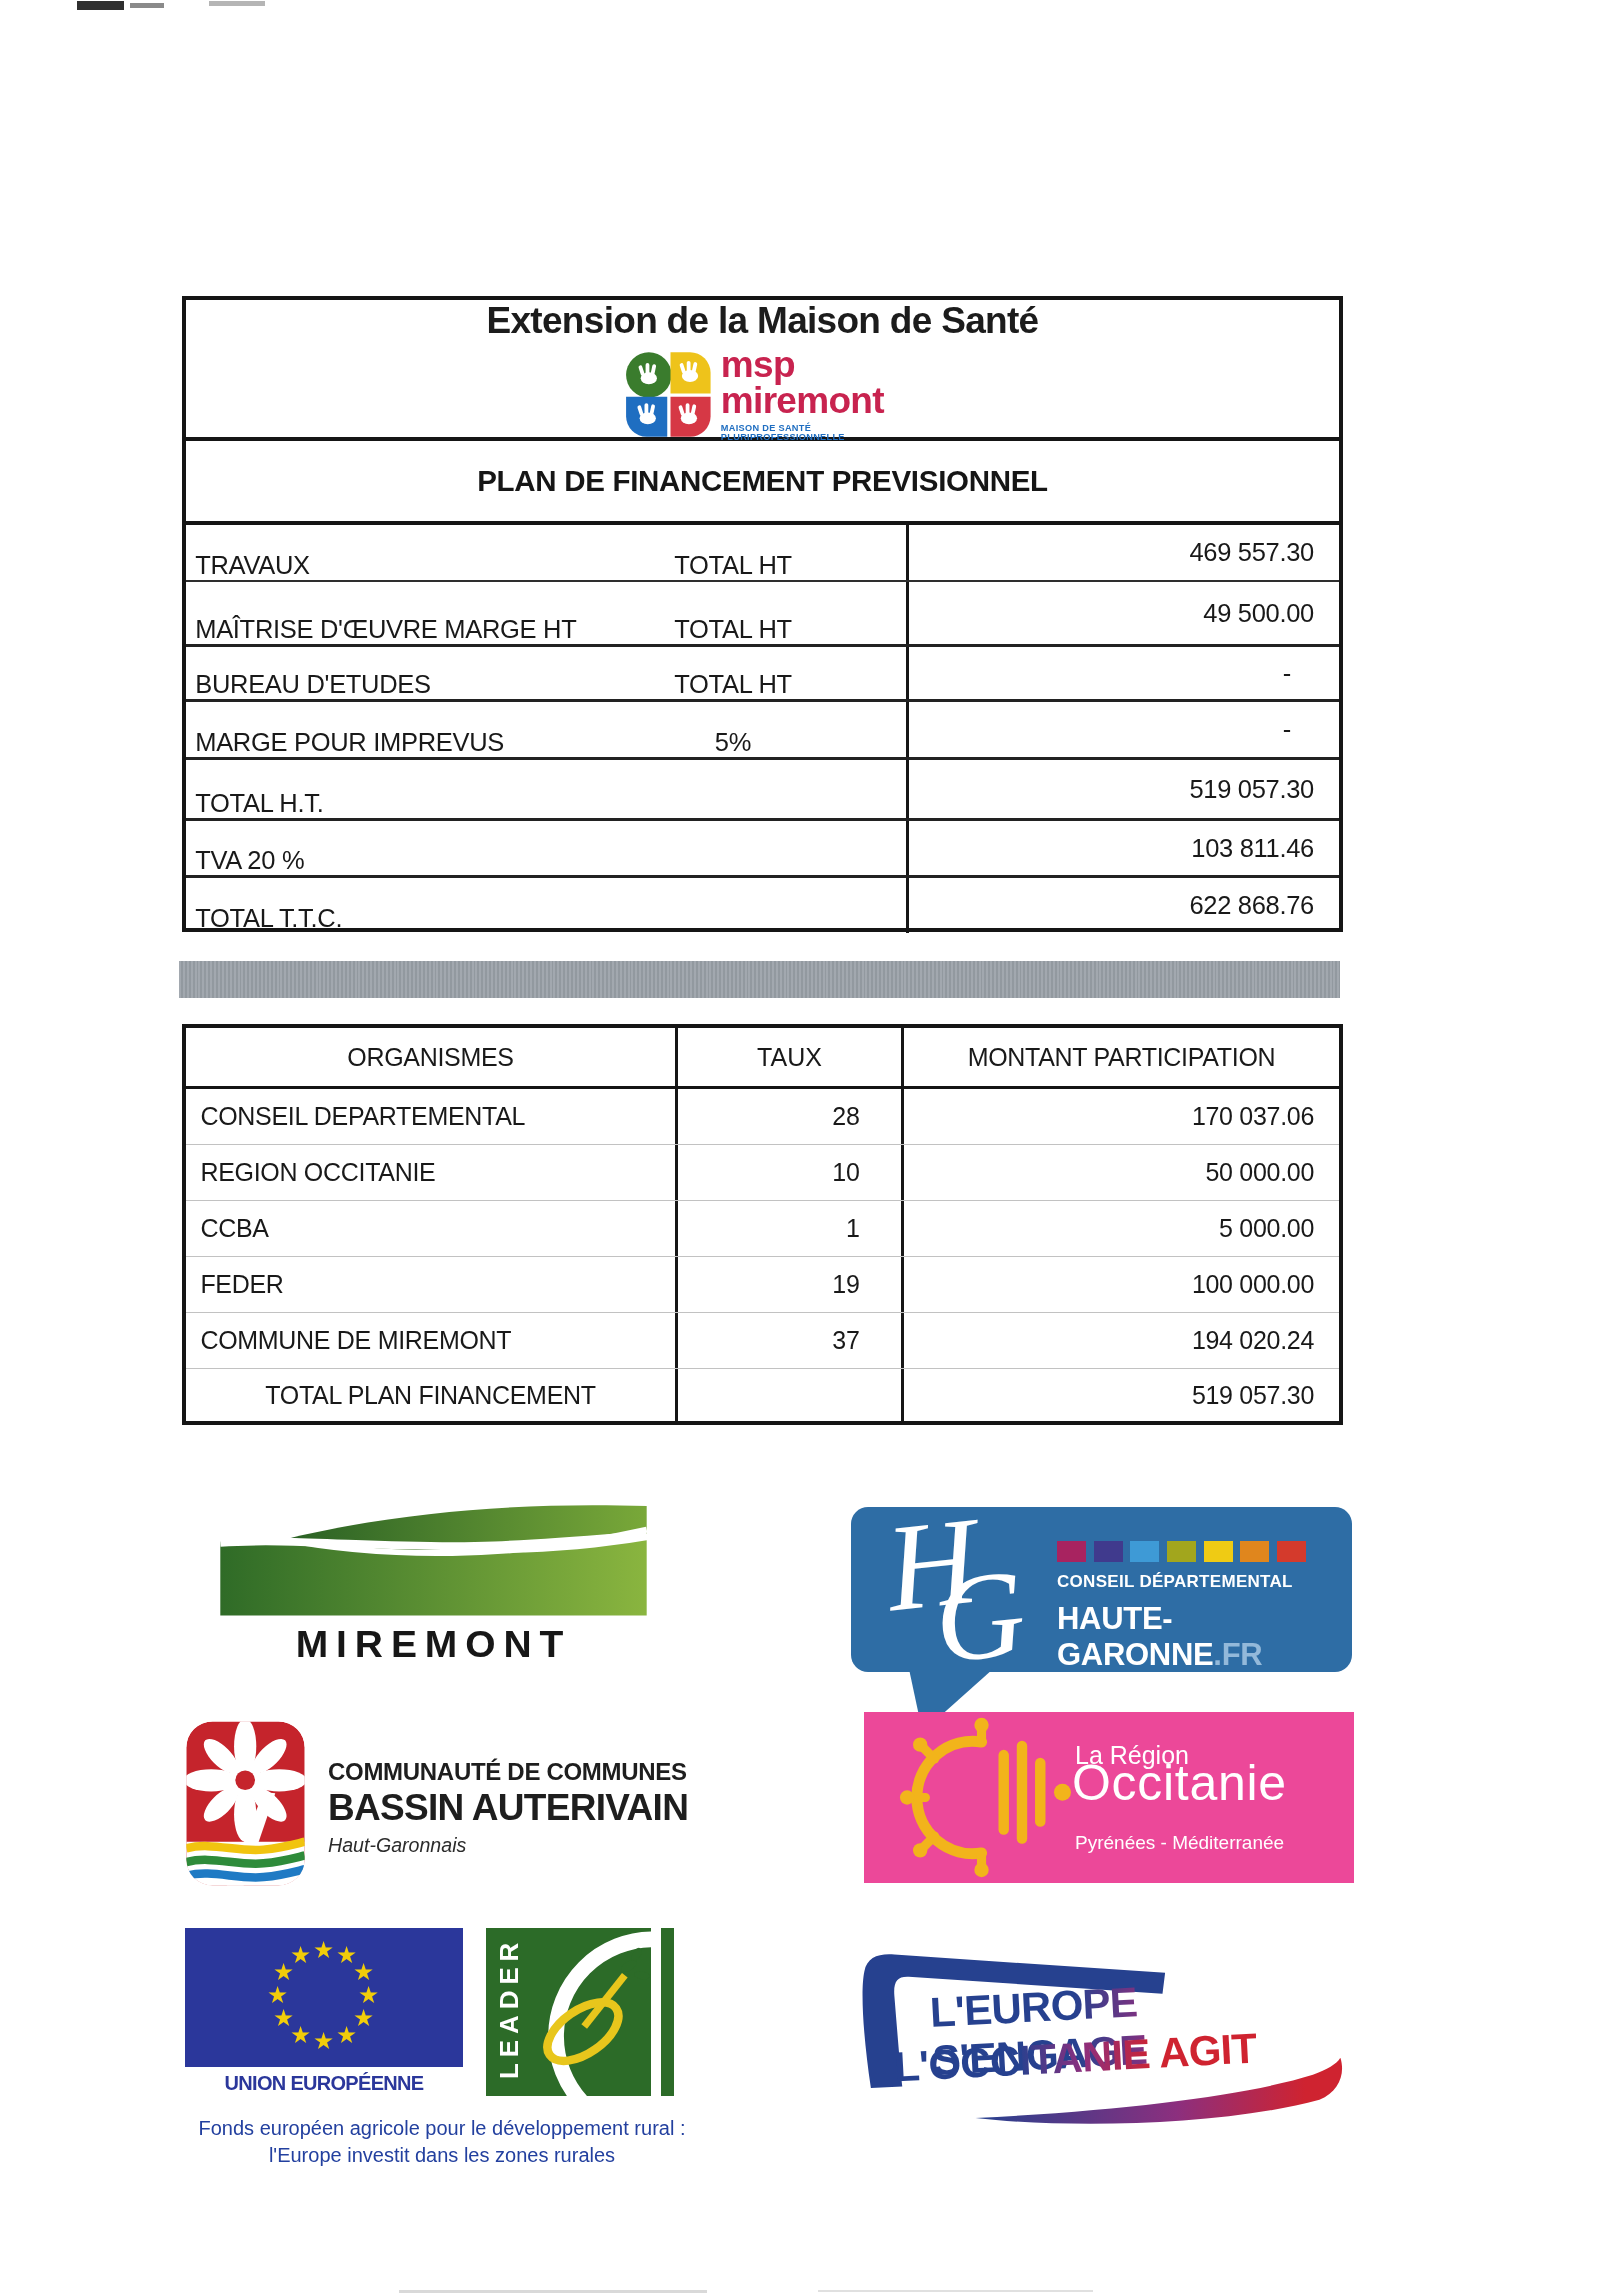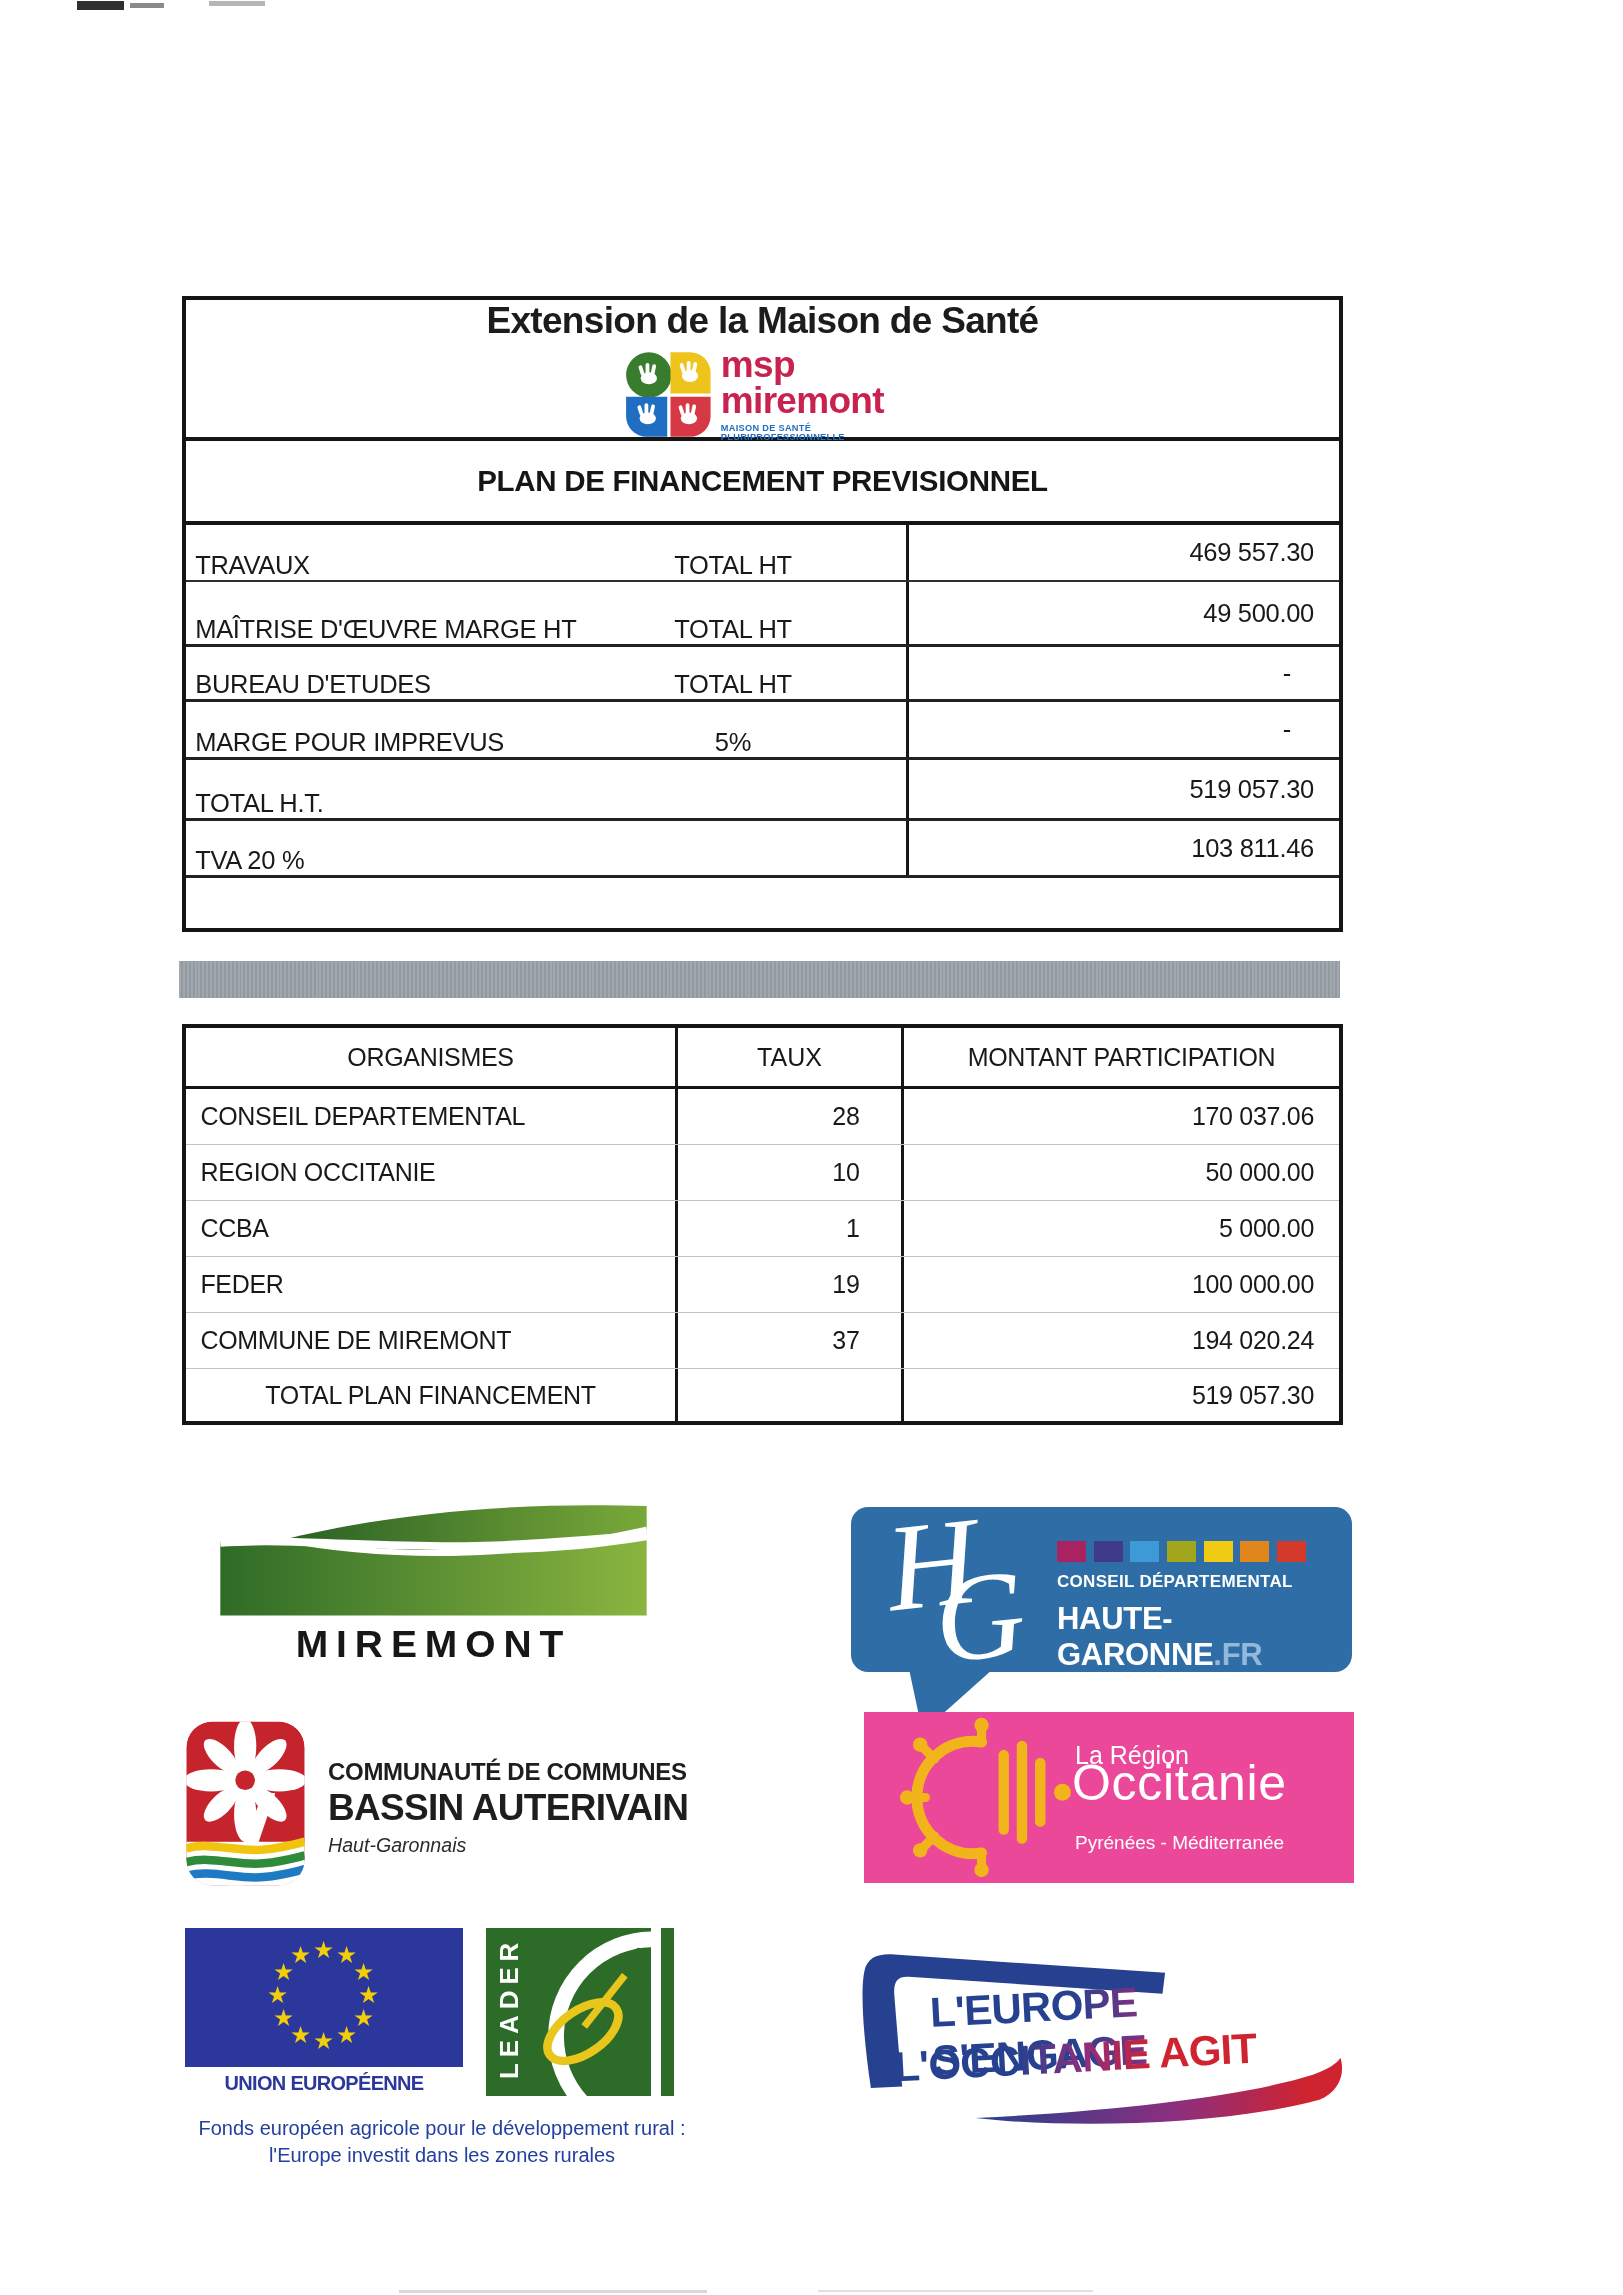--- a/index.html
+++ b/index.html
@@ -191,20 +191,26 @@
       <div class="bcell-amount">519 057.30</div>
     </div>
 
     <div class="brow" style="height:54px;border-bottom:3.9px solid #222;">
       <div class="bcell-label">
         <span>TVA 20 %</span>
       </div>
       <div class="bcell-amount">103 811.46</div>
     </div>
 
+    <div class="brow last">
+      <div class="bcell-label">
+        <span>TOTAL T.T.C.</span>
+      </div>
+      <div class="bcell-amount">622 868.76</div>
+    </div>
   </div>
 
   <div id="gray-bar"></div>
 
   <div id="funding-table">
     <div class="frow header">
       <div class="fc1">ORGANISMES</div>
       <div class="fc2">TAUX</div>
       <div class="fc3">MONTANT PARTICIPATION</div>
     </div>

